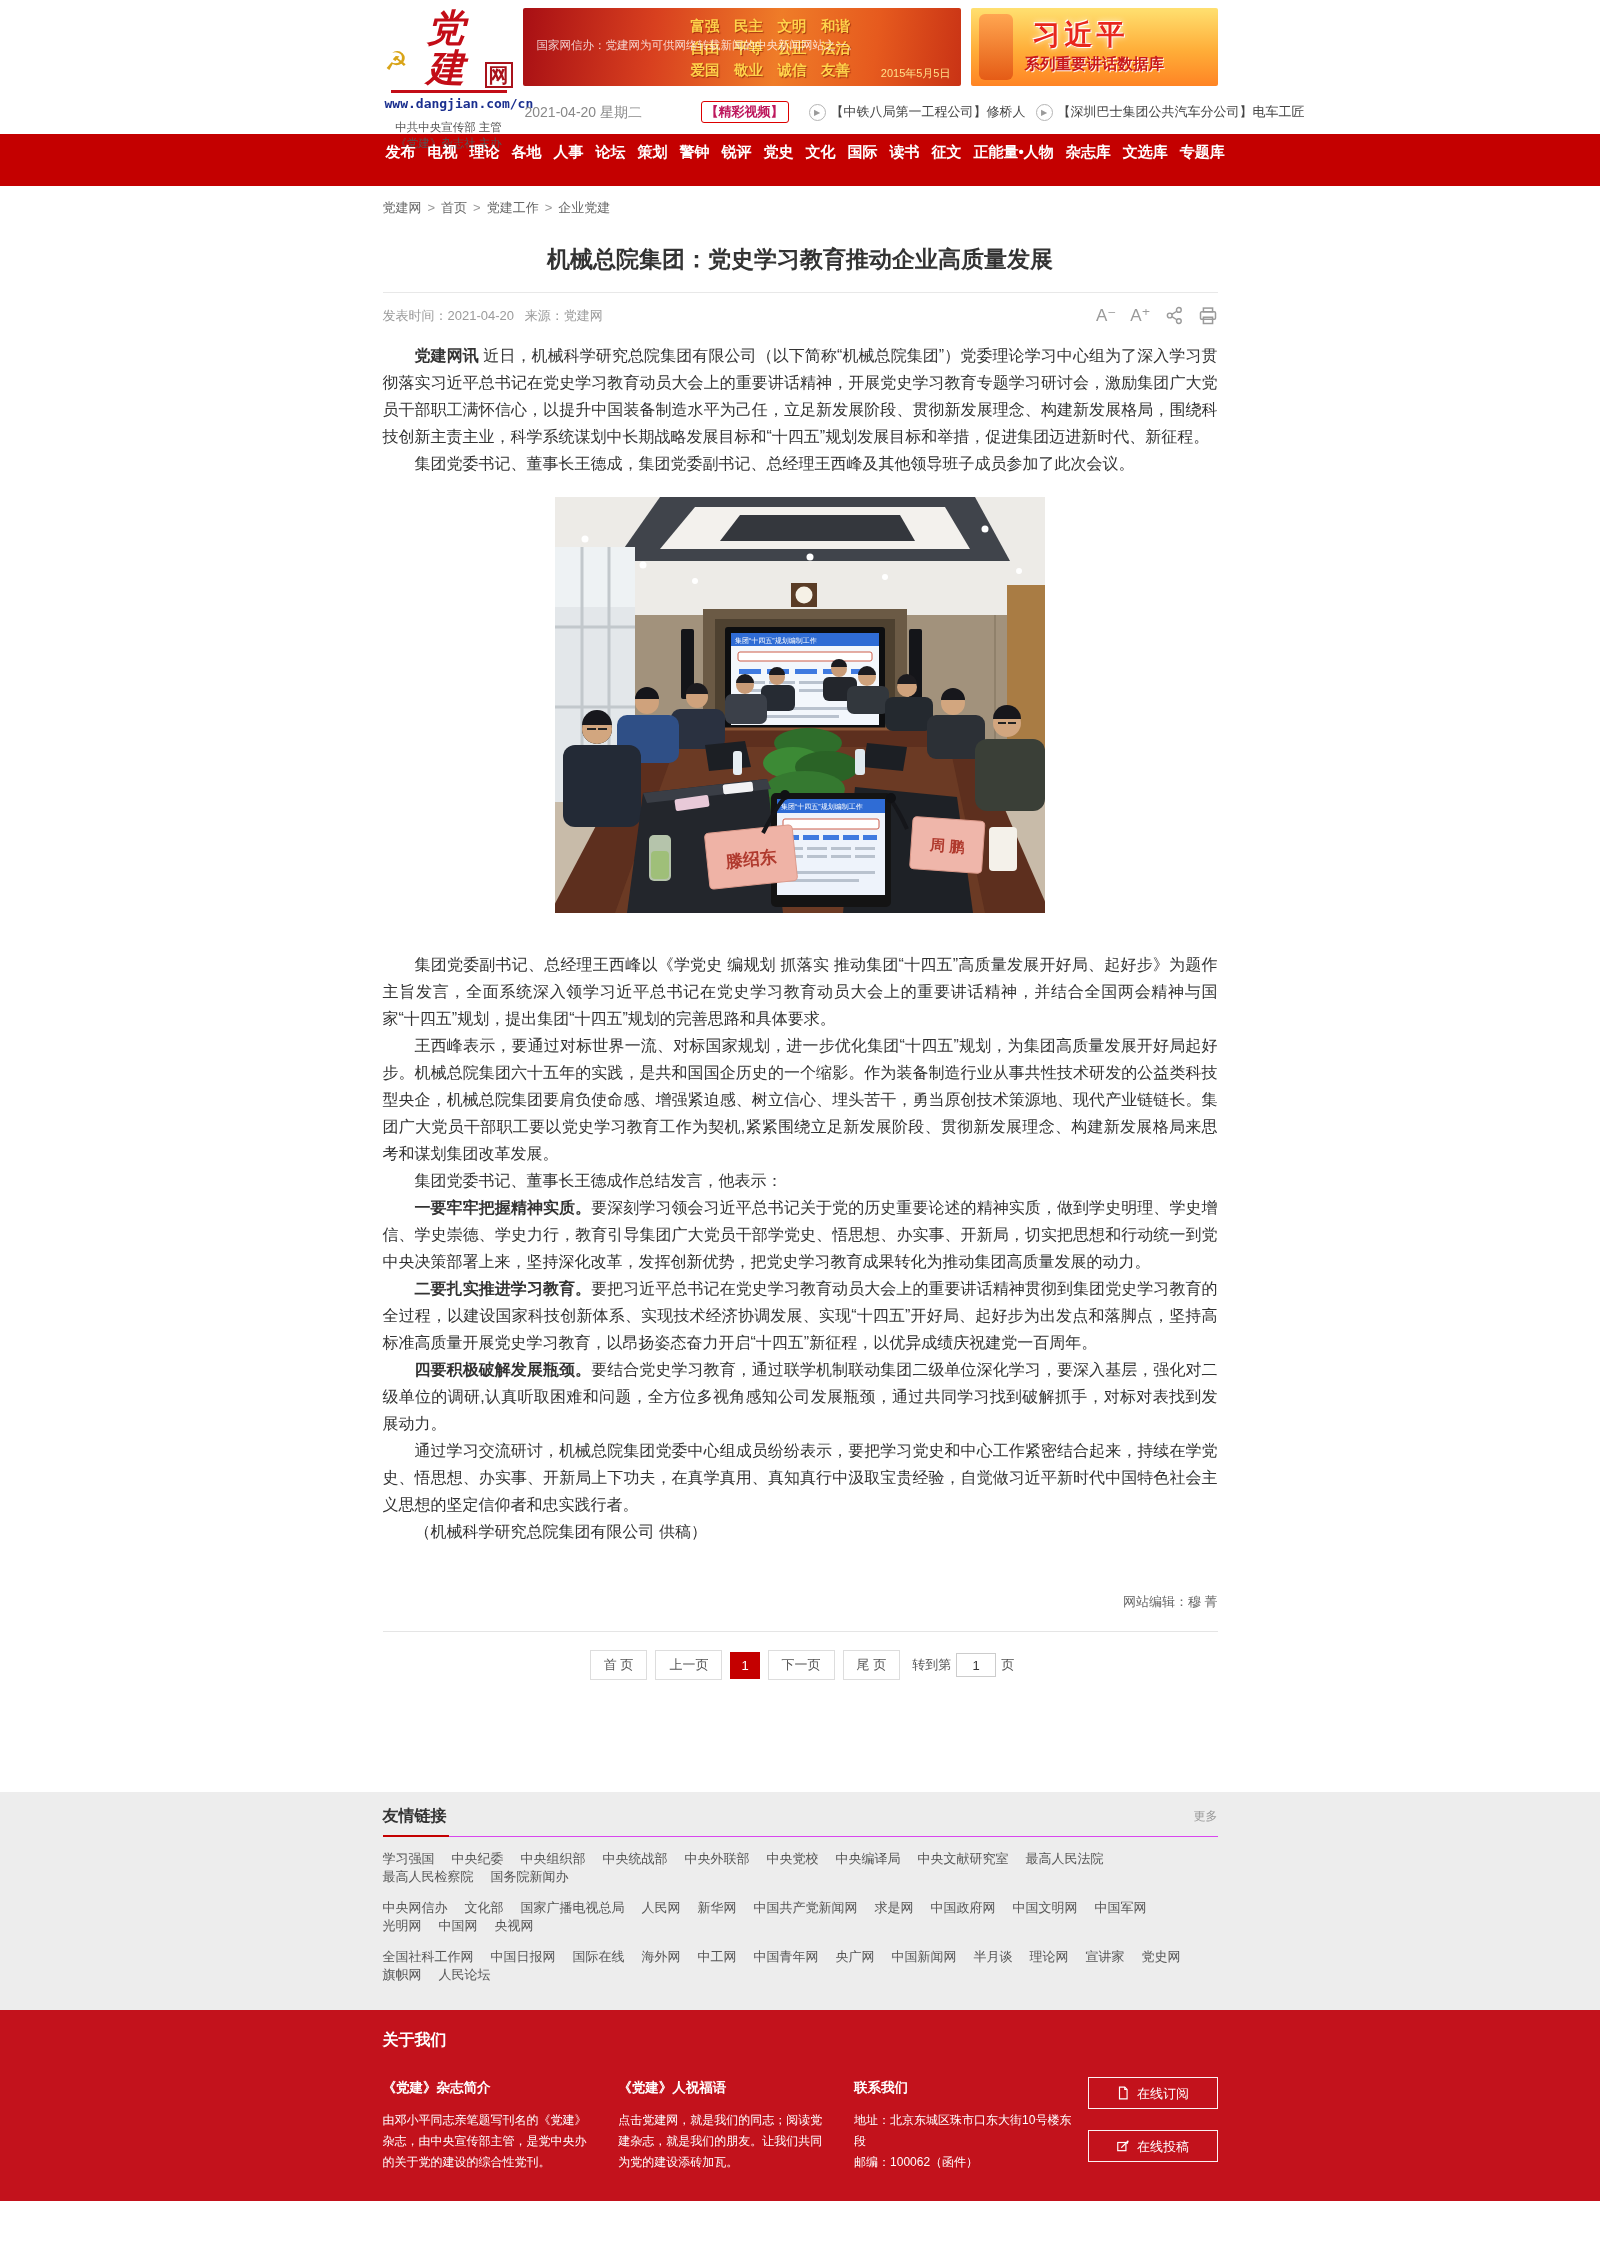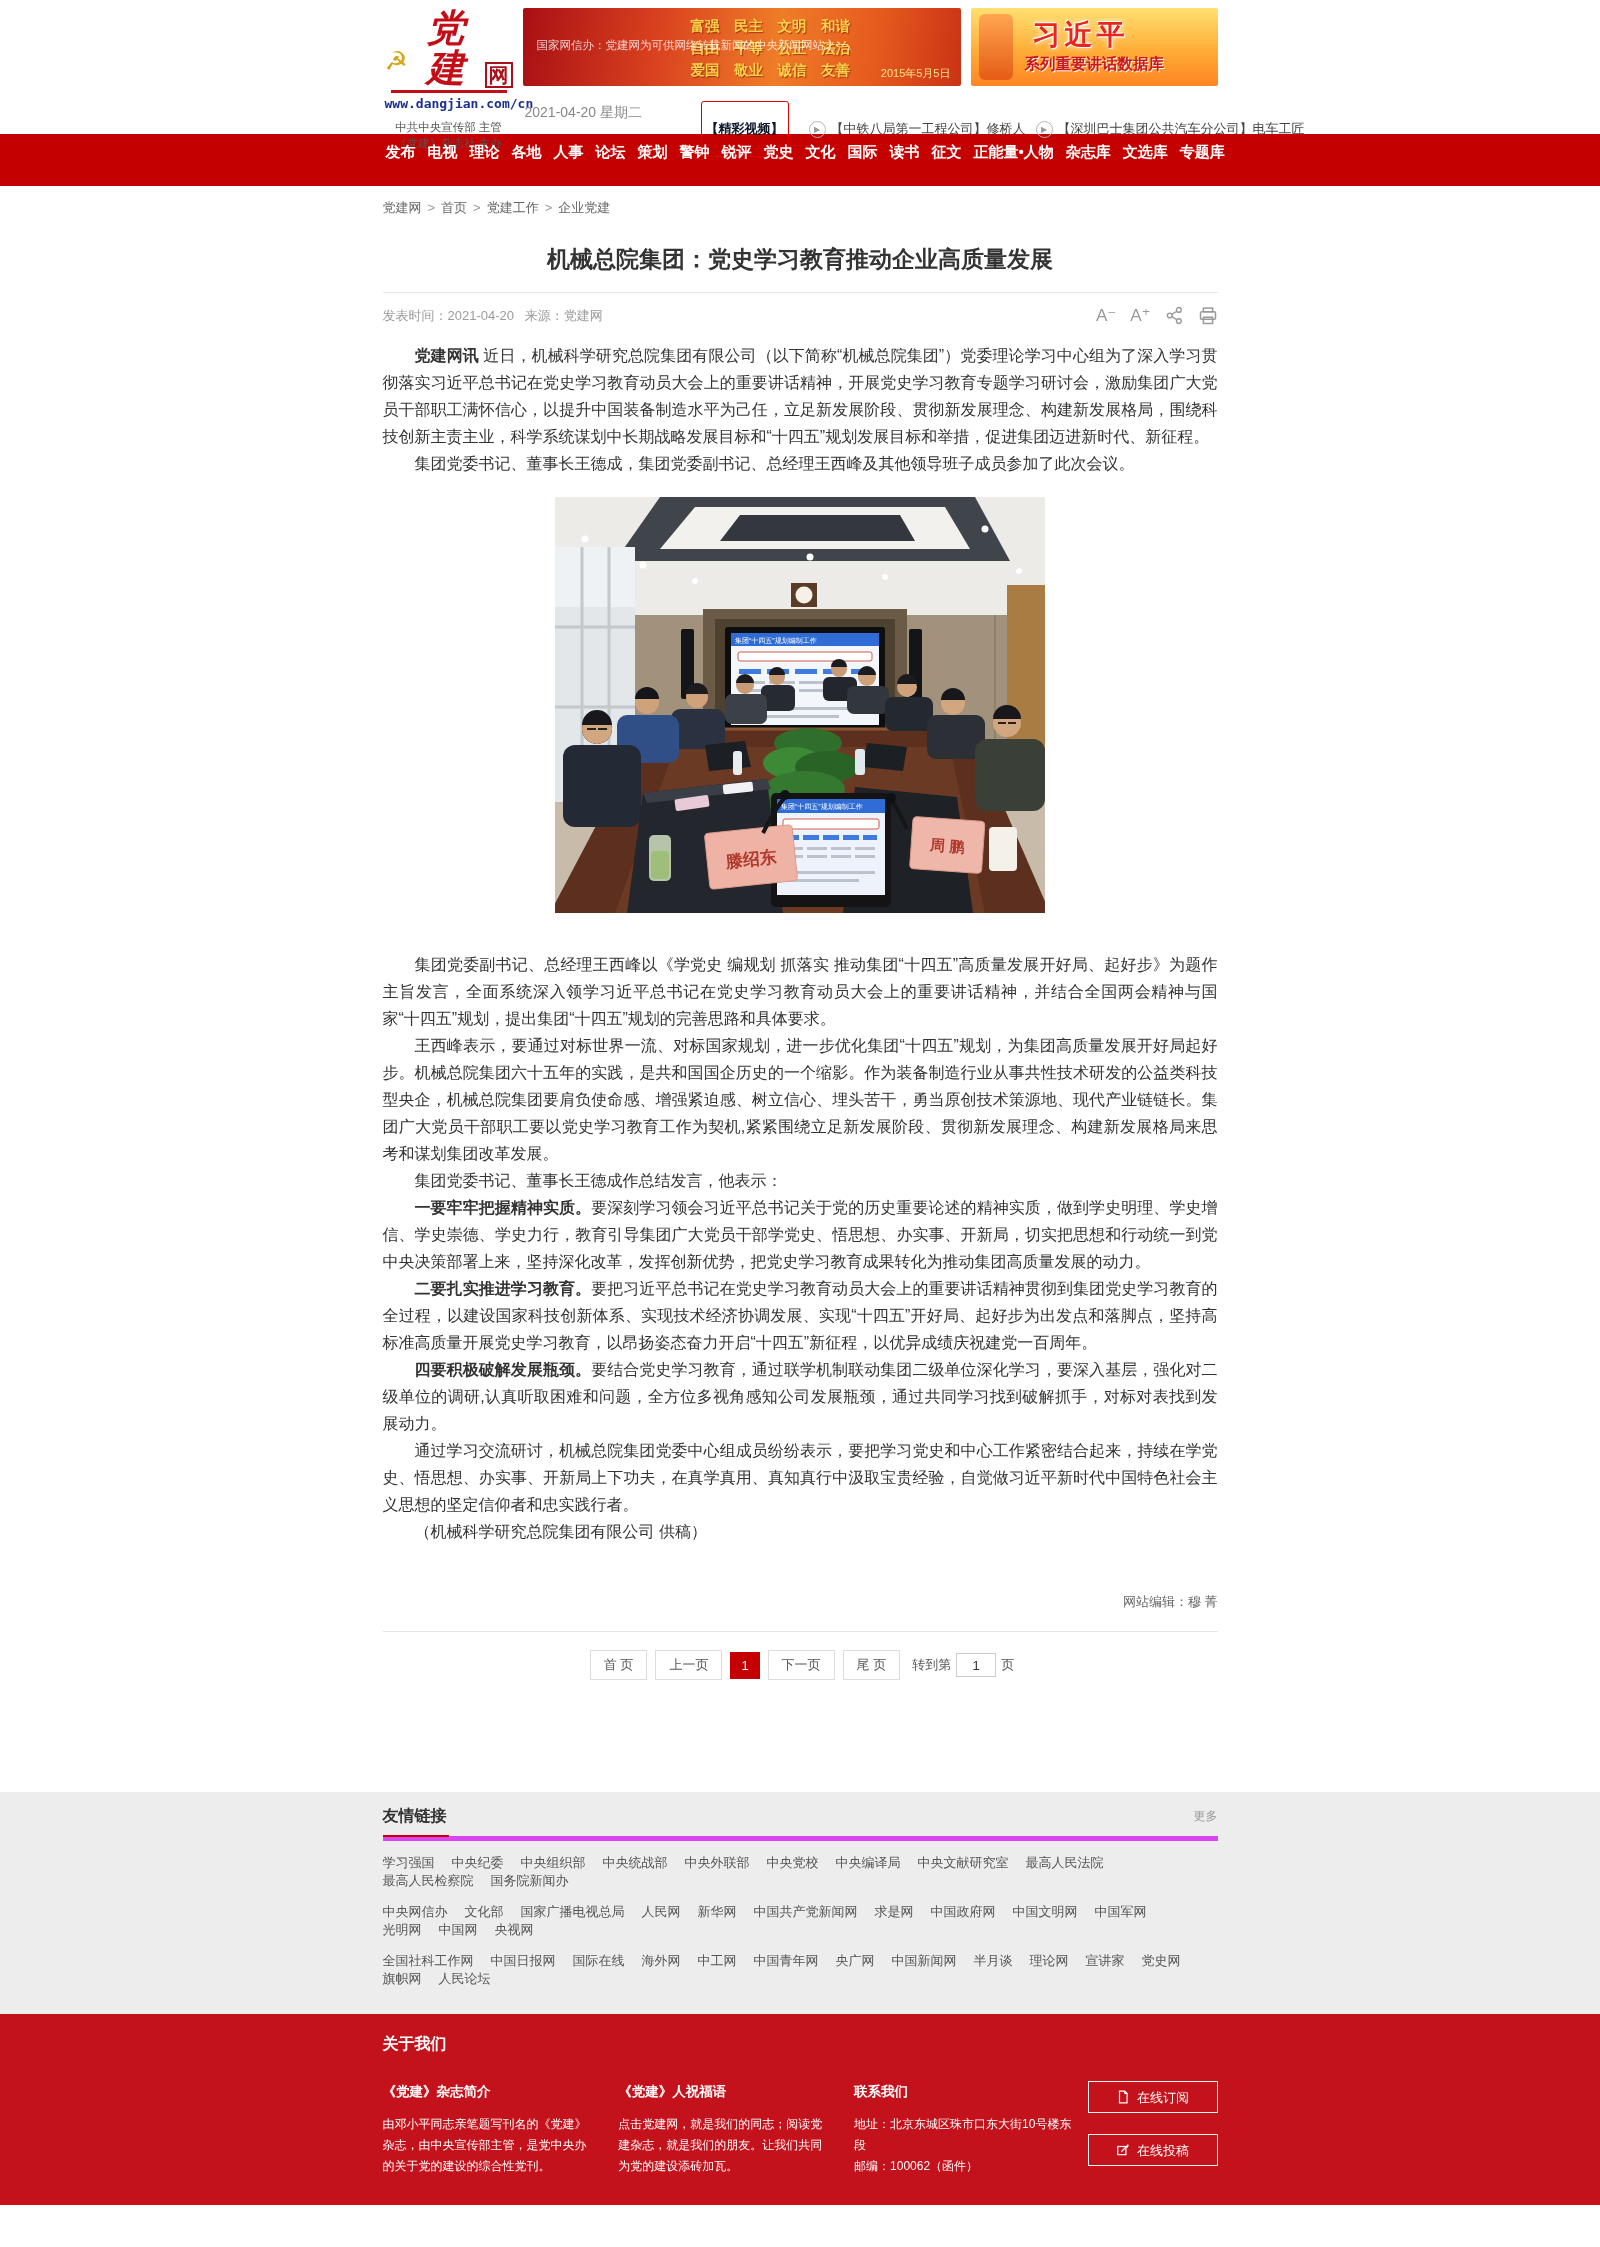--- a/index.html
+++ b/index.html
@@ -19,21 +19,21 @@
   .banner-left{left:140px;width:438px;background:linear-gradient(97deg,#a80f14,#d8401f 30%,#ef7c28 58%,#e65a1e 80%,#c93315);}
   .bl-values{position:absolute;left:168px;top:7px;color:#ffd24a;font-weight:bold;font-size:14.5px;line-height:22px;text-shadow:1px 1px 1px rgba(120,20,0,.6);}
   .bl-overlay{position:absolute;left:14px;top:30px;width:420px;color:rgba(255,255,255,.78);font-size:11.5px;}
   .bl-date{position:absolute;right:10px;bottom:5px;color:#ffe08a;font-size:11px;}
   .banner-right{left:588px;width:247px;background:linear-gradient(180deg,#ffe070,#ffad38 55%,#ff8424);}
   .banner-right::before{content:"";position:absolute;left:8px;top:6px;bottom:6px;width:34px;background:linear-gradient(180deg,#ff9d4d,#e05313);border-radius:6px;opacity:.85;}
   .br-line1{position:absolute;left:62px;top:8px;font-size:28px;font-weight:bold;color:#e8261c;letter-spacing:4px;text-shadow:1px 1px 0 #fff,-1px -1px 0 #fff,0 0 6px #fff;}
   .br-line2{position:absolute;left:54px;top:46px;font-size:15.5px;font-weight:bold;color:#c9181b;text-shadow:1px 1px 0 rgba(255,255,255,.9);}
   .date-line{position:absolute;left:142px;top:104px;font-size:14px;color:#888;}
   .ticker{position:absolute;left:318px;top:101px;display:flex;align-items:center;font-size:13px;color:#444;white-space:nowrap;}
-  .ticker-label{color:#0f172a;border:1px solid #d00;border-radius:3px;padding:18px 4px;font-weight:bold;margin-right:10px;}
+  .ticker-label{color:#be185d;border:1px solid #d00;border-radius:3px;padding:1px 4px;font-weight:bold;margin-right:10px;}
   .play-icon{display:inline-block;width:15px;height:15px;border:1px solid #b5b5b5;border-radius:50%;color:#9a9a9a;font-size:8px;line-height:15px;text-align:center;margin:0 5px 0 10px;}
   
   .navbar{background:#c40000;height:52px;}
   .nav-menu{display:flex;align-items:center;height:36px;gap:6px;}
   .nav-item{color:#fff;font-weight:bold;font-size:15px;padding:0 3px;cursor:pointer;white-space:nowrap;}
   
   .breadcrumb{padding-top:13px;font-size:13px;color:#666;}
   .breadcrumb .sep{color:#999;margin:0 6px;}
   .breadcrumb span[data-interactable="true"]{cursor:pointer;}
   .article-title{margin-top:27px;text-align:center;font-size:23px;font-weight:bold;color:#333;}
@@ -50,21 +50,21 @@
   .editor-line{margin-top:48px;text-align:right;font-size:13px;color:#666;}
   .editor-divider{border-bottom:1px solid #e5e5e5;margin-top:20px;}
   
   .pagination{margin-top:18px;display:flex;justify-content:center;align-items:center;font-size:13px;color:#555;}
   .page-btn{border:1px solid #ddd;background:#fff;color:#555;padding:5px 13px;margin:0 4px;cursor:pointer;}
   .page-btn.active{background:#c40000;border-color:#c40000;color:#fff;padding:5px 10px;}
   .goto{margin-left:8px;display:flex;align-items:center;gap:5px;}
   .goto input{width:34px;height:20px;border:1px solid #ccc;text-align:center;font-size:13px;color:#333;}
   
   .fl-band{background:#ededed;margin-top:112px;padding:14px 0 26px;}
-  .fl-head{position:relative;border-bottom:5px solid #d946ef;padding-bottom:9px;display:flex;justify-content:space-between;align-items:center;}
+  .fl-head{position:relative;border-bottom:1px solid #d946ef;padding-bottom:9px;display:flex;justify-content:space-between;align-items:center;}
   .fl-title{font-size:16px;font-weight:bold;color:#333;}
   .fl-title::after{content:"";position:absolute;left:0;bottom:-1px;width:66px;height:2px;background:#c40000;}
   .fl-more{font-size:12px;color:#999;cursor:pointer;}
   .fl-row{margin-top:13px;font-size:13px;color:#555;}
   .fl-link{margin-right:17px;cursor:pointer;white-space:nowrap;}
   
   .footer{background:#c3121c;margin-top:0;padding:20px 0 18px;color:#fff;}
   .about-title{font-size:16px;font-weight:bold;}
   .footer-cols{display:flex;margin-top:26px;}
   .fcol{font-size:12px;line-height:21px;}

